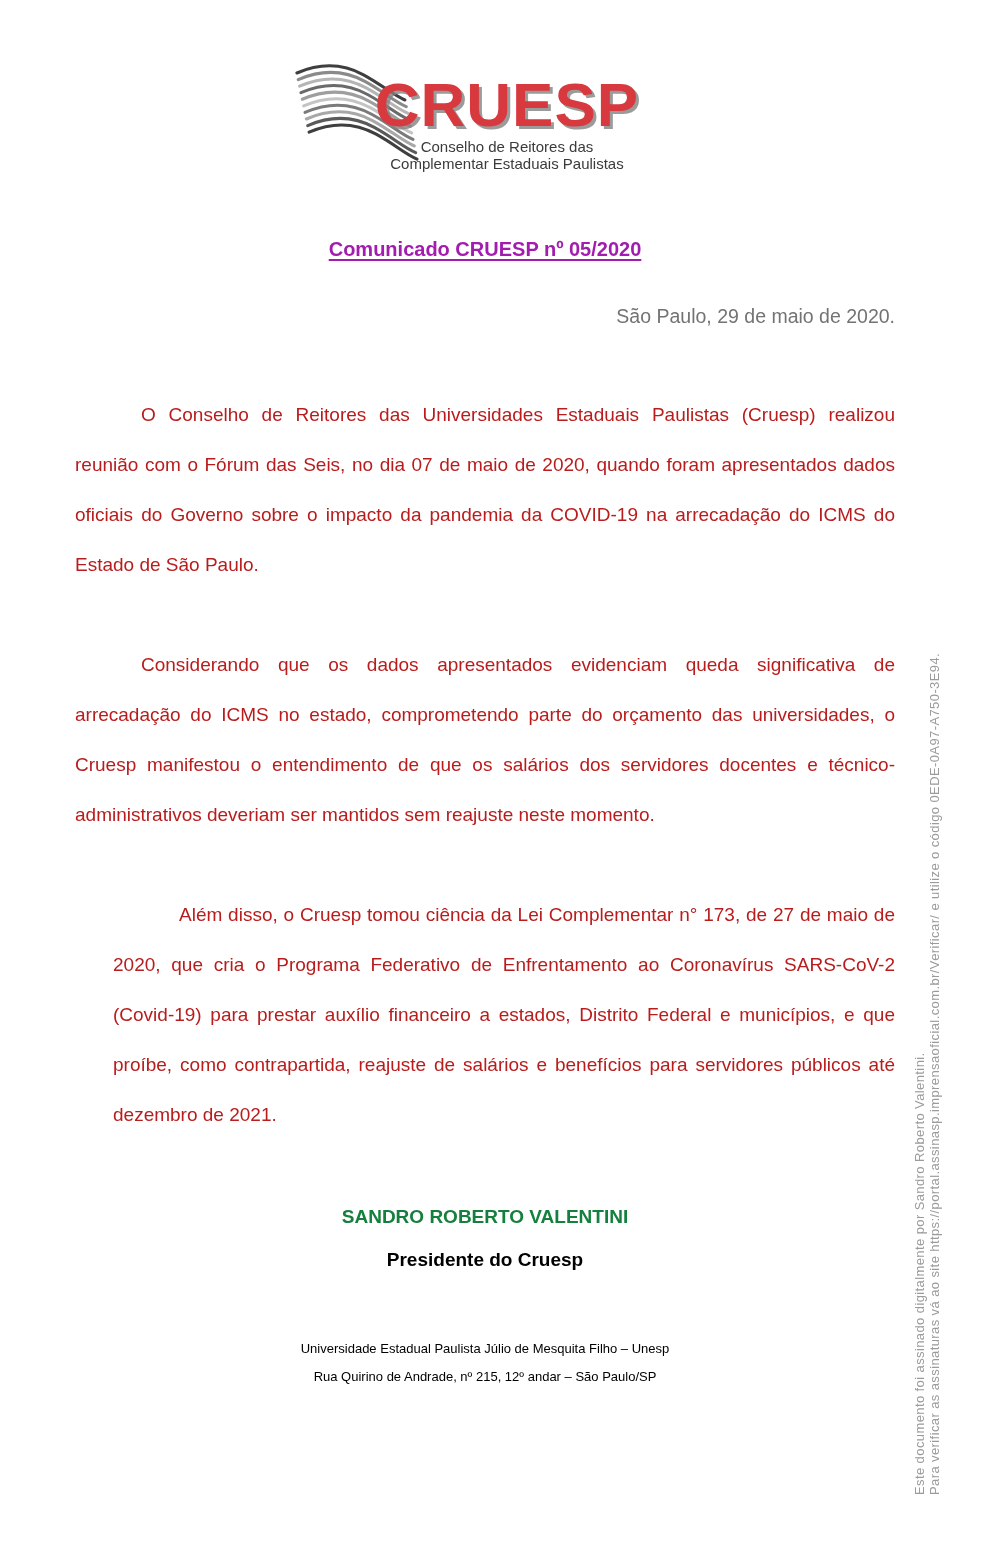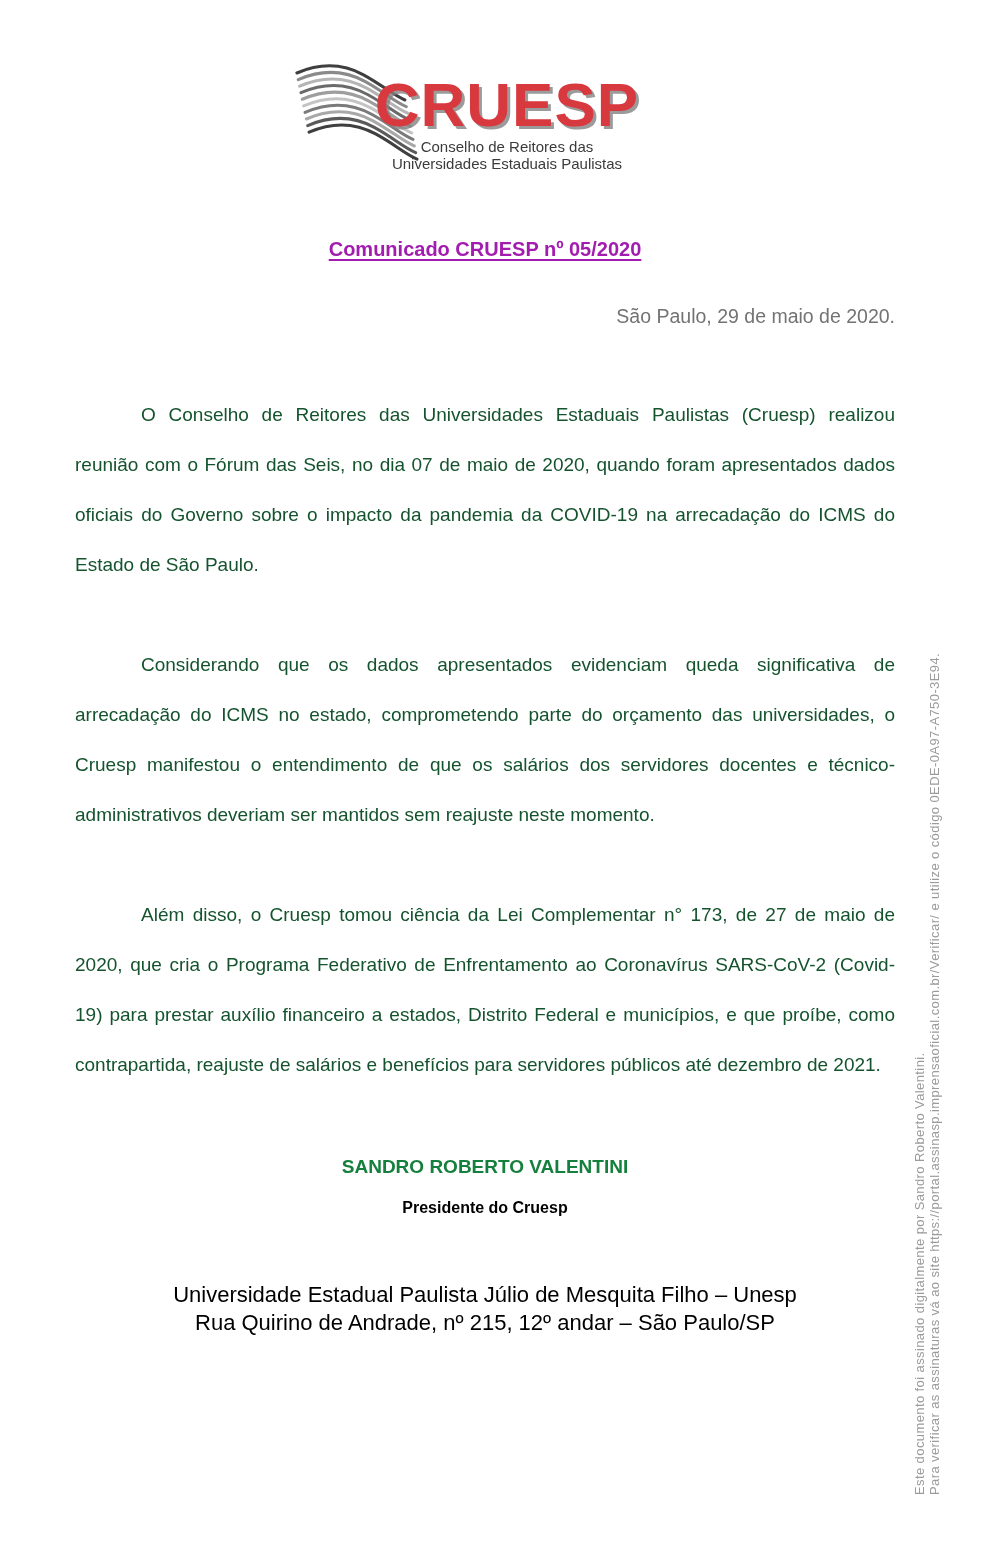--- a/index.html
+++ b/index.html
@@ -76,45 +76,45 @@
     margin-top: 44px;
     text-align: right;
     font-size: 19.5px;
     color: #737373;
   }
   .body-paragraph {
     text-align: justify;
     text-indent: 66px;
     font-size: 19px;
     line-height: 50px;
-    color: #14532d;
+    color: #b91c1c;
   }
   .p1 { margin-top: 62px; }
   .p2 { margin-top: 50px; }
-  .p3 { margin-top: 50px; }
+  .p3 { margin-top: 50px; margin-left: 38px; }
 
   .signature-name {
     margin-top: 66px;
     text-align: center;
     font-size: 19px;
     font-weight: 700;
     color: #15803d;
   }
   .signature-role {
     margin-top: 21px;
     text-align: center;
-    font-size: 16px;
+    font-size: 19px;
     font-weight: 700;
     color: #000;
   }
 
   .footer {
     margin-top: 64px;
     text-align: center;
-    font-size: 22px;
+    font-size: 13px;
     line-height: 28px;
     color: #000;
   }
 
   
   .side-note {
     position: absolute;
     top: 535px;
     right: 48px;
     width: 930px;
@@ -146,21 +146,21 @@
       <use href="#wave" transform="translate(7.5,36.5)" stroke="#c4c4c4" stroke-width="3.4" stroke-linecap="round"></use>
       <use href="#wave" transform="translate(9,43.8)" stroke="#7a7a7a" stroke-width="3.4" stroke-linecap="round"></use>
       <use href="#wave" transform="translate(10.5,51.1)" stroke="#a8a8a8" stroke-width="3.4" stroke-linecap="round"></use>
       <use href="#wave" transform="translate(12,58.4)" stroke="#5a5a5a" stroke-width="3.4" stroke-linecap="round"></use>
       <use href="#wave" transform="translate(13.5,65.7)" stroke="#3f3f3f" stroke-width="3.4" stroke-linecap="round"></use>
     </svg>
     <div class="logo-textblock">
       <div class="logo-acronym">CRUESP</div>
       <div class="logo-subtitle">
         <div>Conselho de Reitores das</div>
-        <div>Universidades Estaduais Paulistas</div>
+        <div>Complementar Estaduais Paulistas</div>
       </div>
     </div>
   </div>
 
   <div class="content">
     <h1 class="doc-title">Comunicado CRUESP nº 05/2020</h1>
 
     <div class="dateline">São Paulo, 29 de maio de 2020.</div>
 
     <p class="body-paragraph p1">O Conselho de Reitores das Universidades Estaduais Paulistas (Cruesp) realizou reunião com o Fórum das Seis, no dia 07 de maio de 2020, quando foram apresentados dados oficiais do Governo sobre o impacto da pandemia da COVID-19 na arrecadação do ICMS do Estado de São Paulo.</p>

